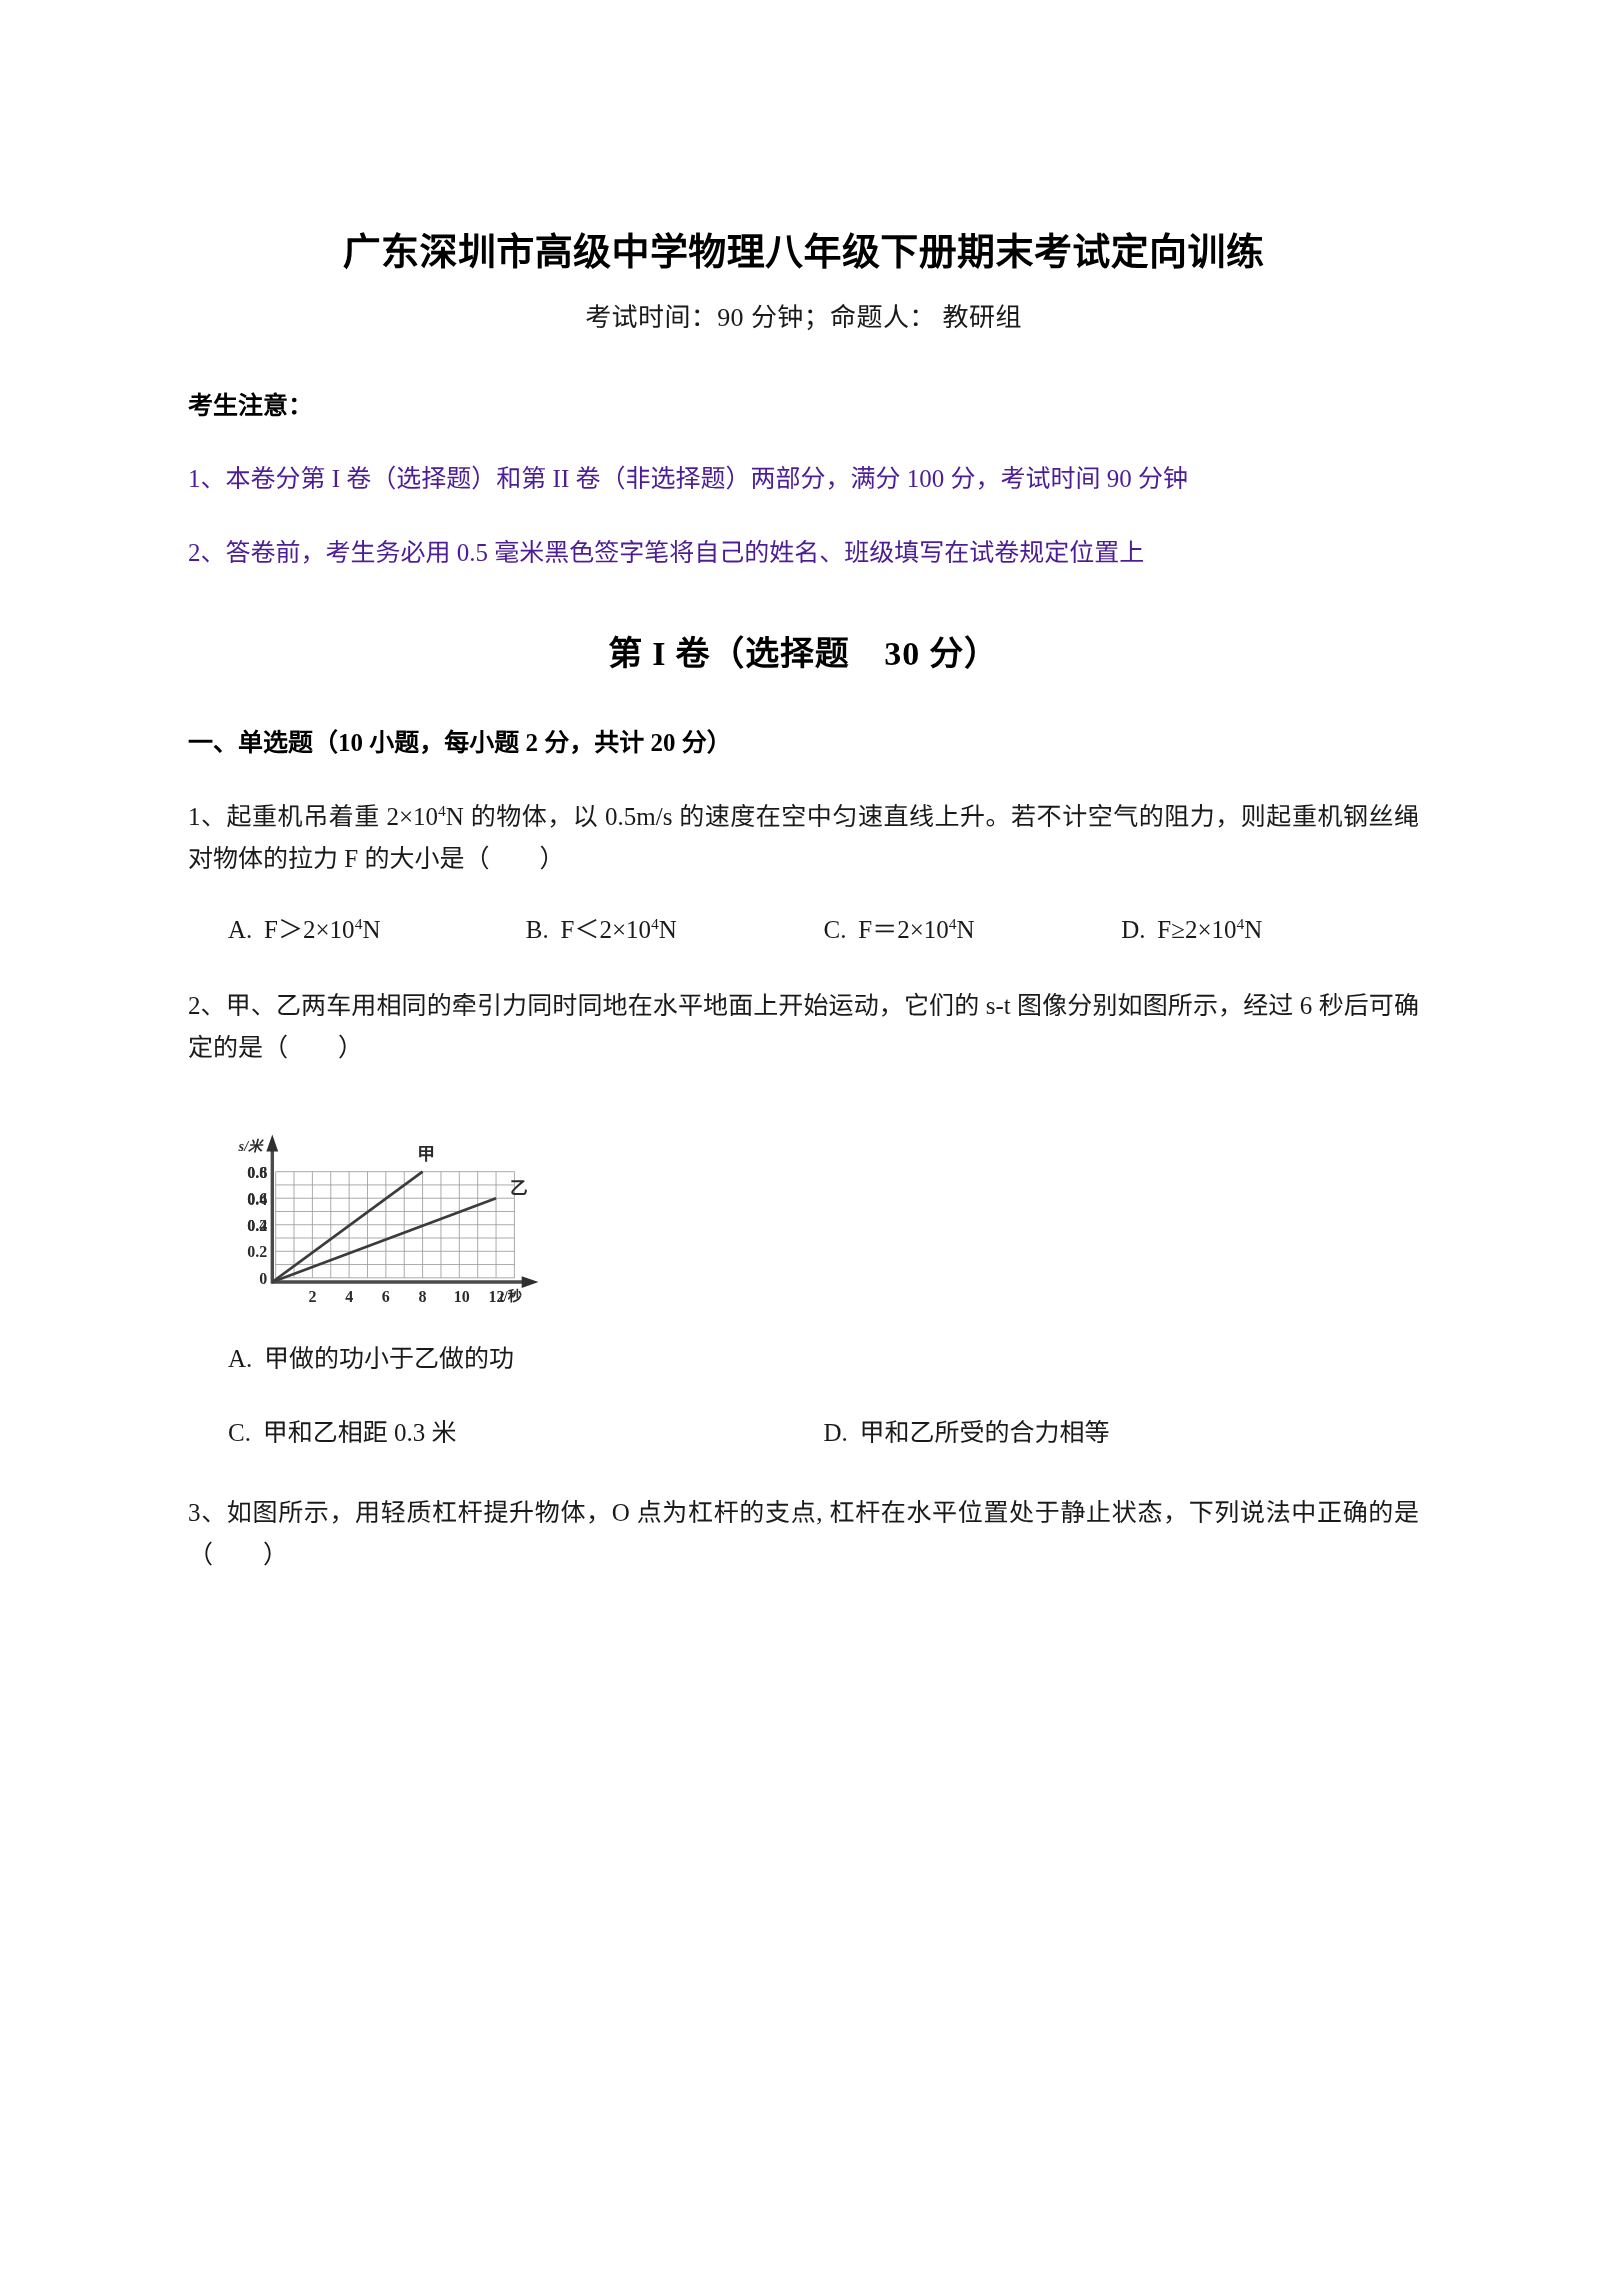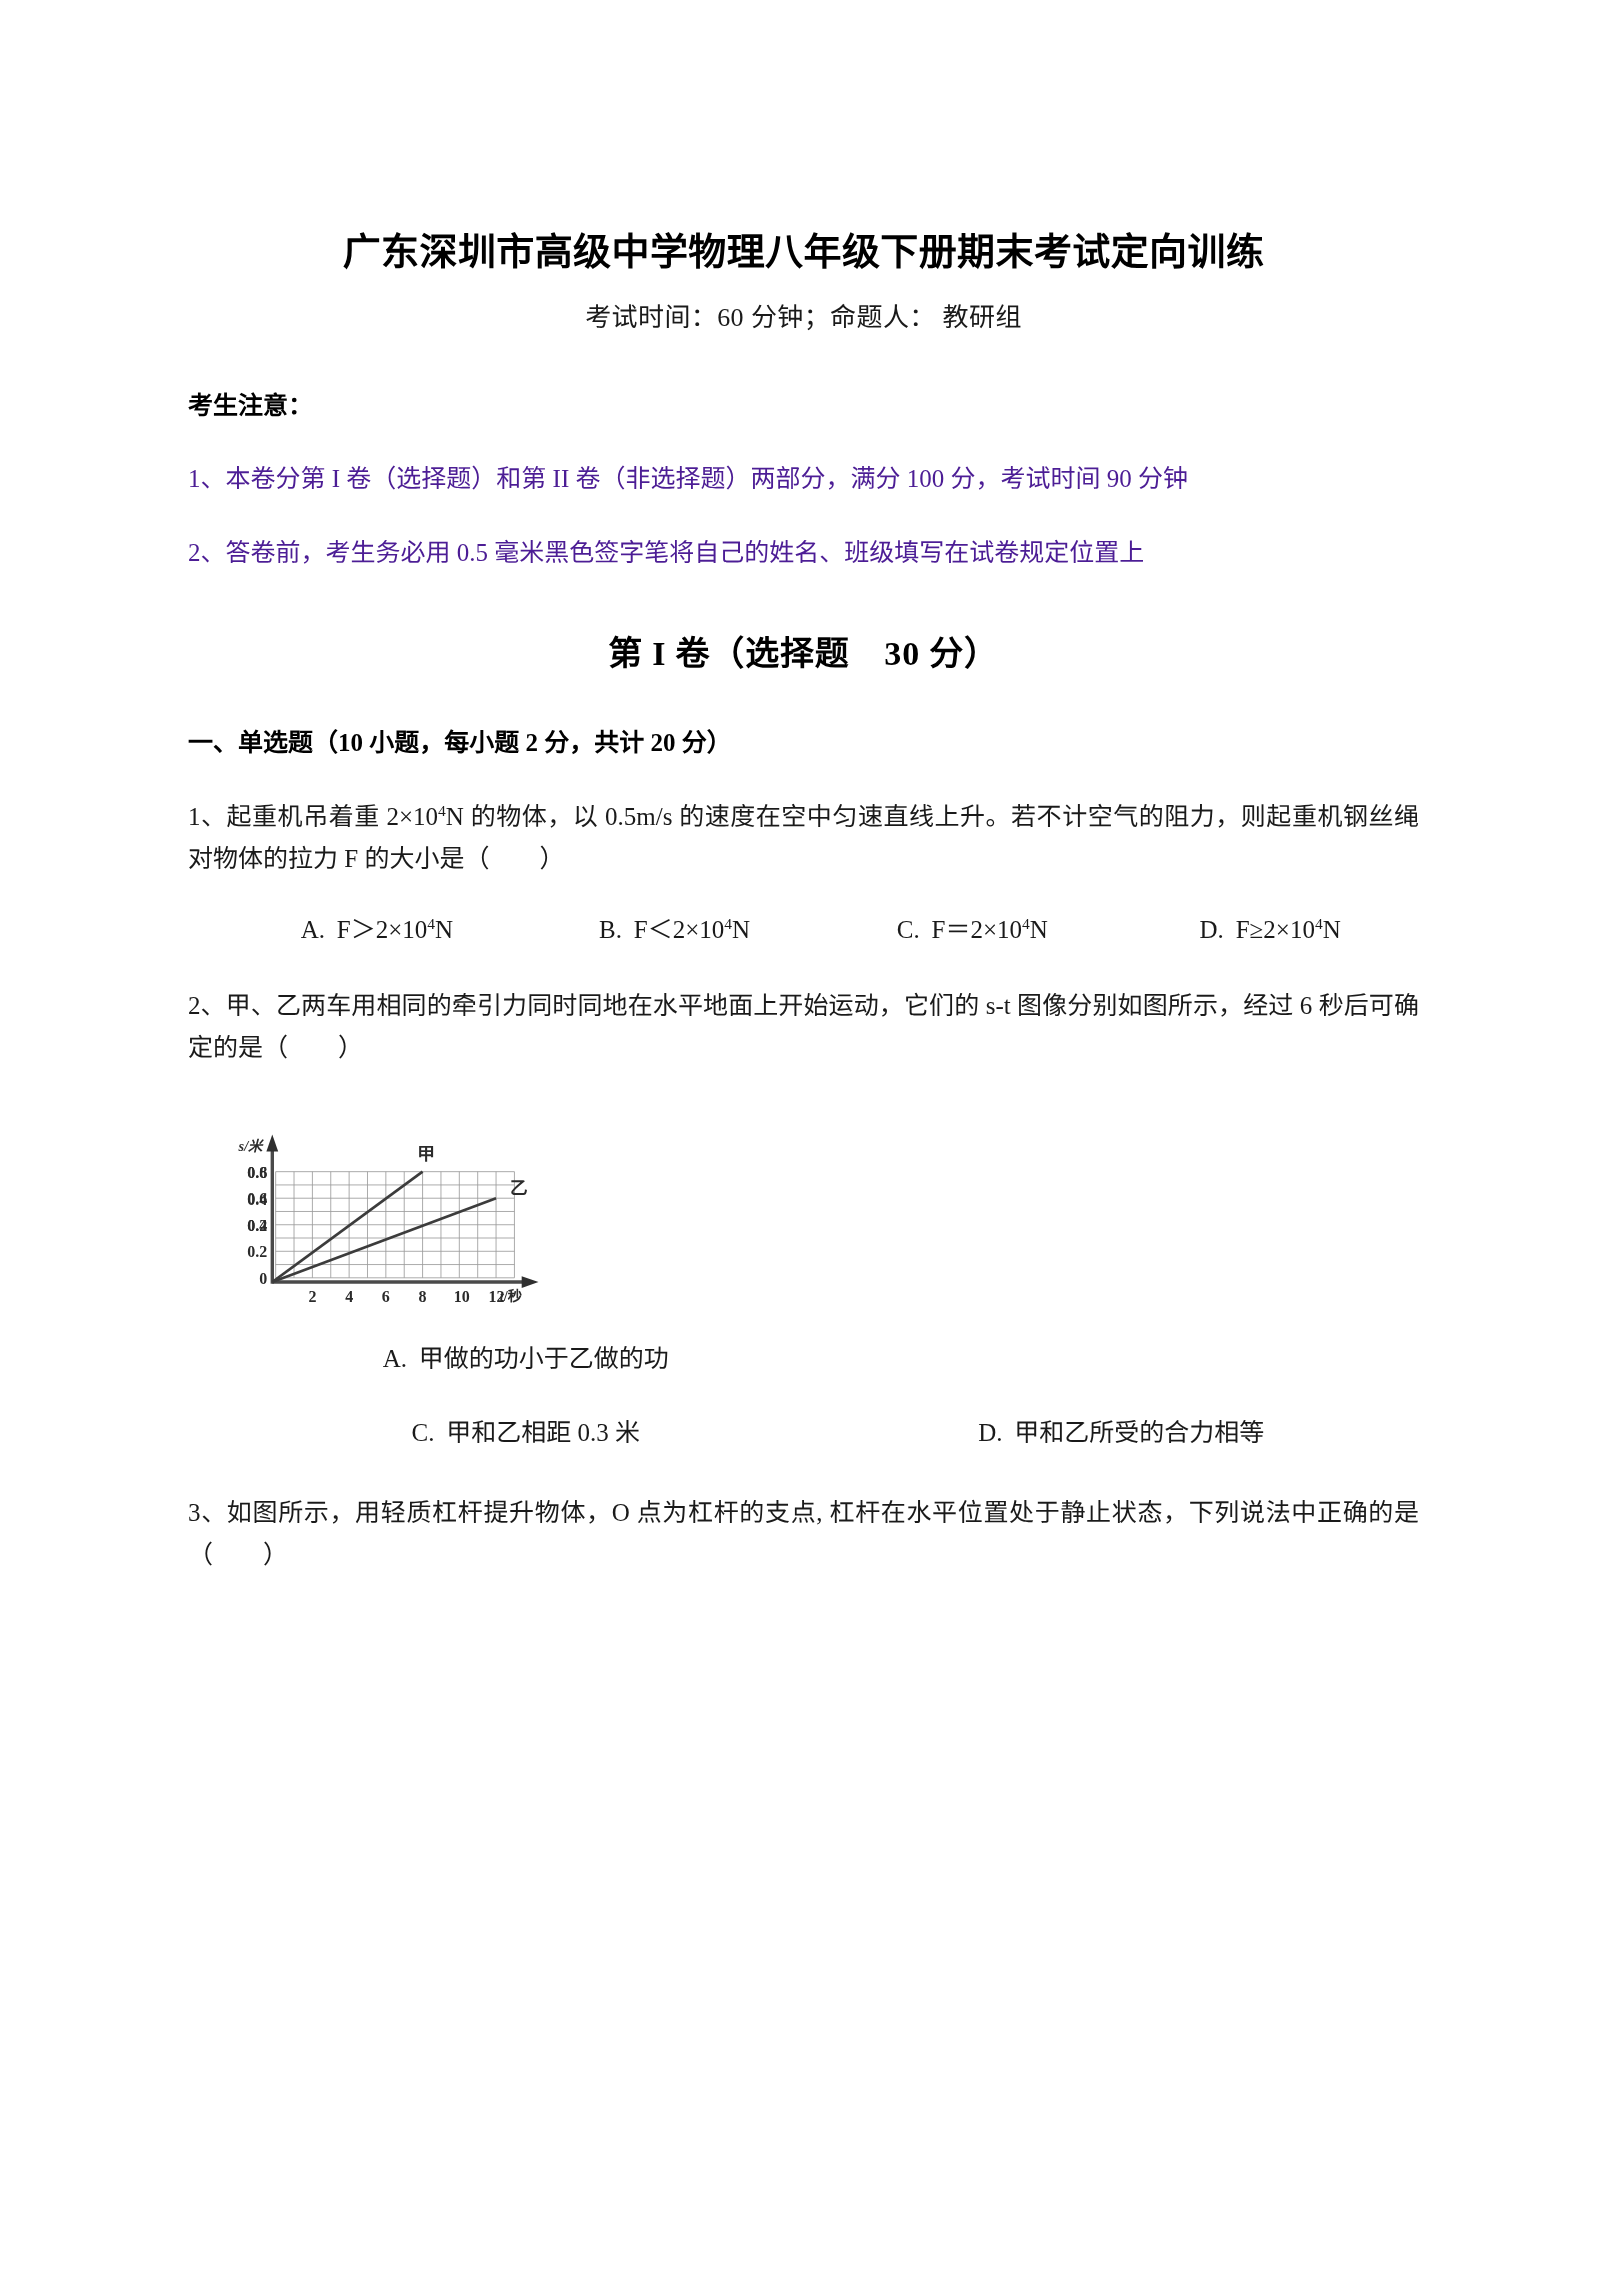--- a/index.html
+++ b/index.html
@@ -104,37 +104,37 @@
     padding-top: 30px;
     font-size: 25px;
     line-height: 1.6;
     color: #1a1a1a;
   }
   .options.cols4 { padding-left: 40px; }
   .options.cols4 .opt { width: 25%; box-sizing: border-box; }
   .options.cols2 { padding-left: 40px; }
   .options.cols2 .opt { width: 50%; box-sizing: border-box; }
   .options.cols2.row2 { padding-top: 34px; }
-  .opt { white-space: nowrap; text-align: center; }
+  .opt { white-space: nowrap; }
   .opt-letter { margin-right: 11.8px; }
 
   
   .figure-wrap {
     padding-top: 42px;
     padding-left: 27px;
   }
   .figure-wrap svg { display: block; }
 </style>
 </head>
 <body>
 
 <div class="page">
 
   <h1 class="doc-title">广东深圳市高级中学物理八年级下册期末考试定向训练</h1>
-  <p class="doc-subtitle">考试时间：60 分钟；命题人： 教研组</p>
+  <p class="doc-subtitle">考试时间：90 分钟；命题人： 教研组</p>
 
   <p class="notice-heading">考生注意：</p>
   <p class="notice-item">1、本卷分第 I 卷（选择题）和第 II 卷（非选择题）两部分，满分 100 分，考试时间 90 分钟</p>
   <p class="notice-item">2、答卷前，考生务必用 0.5 毫米黑色签字笔将自己的姓名、班级填写在试卷规定位置上</p>
 
   <h2 class="section-heading">第 I 卷（选择题　30 分）</h2>
   <h3 class="subsection-heading">一、单选题（10 小题，每小题 2 分，共计 20 分）</h3>
 
   <p class="question"><span>1、起重机吊着重 2×10</span><sup>4</sup><span>N 的物体，以 0.5m/s 的速度在空中匀速直线上升。若不计空气的阻力，则起重机钢丝绳对物体的拉力 F 的大小是（　　）</span></p>
 

